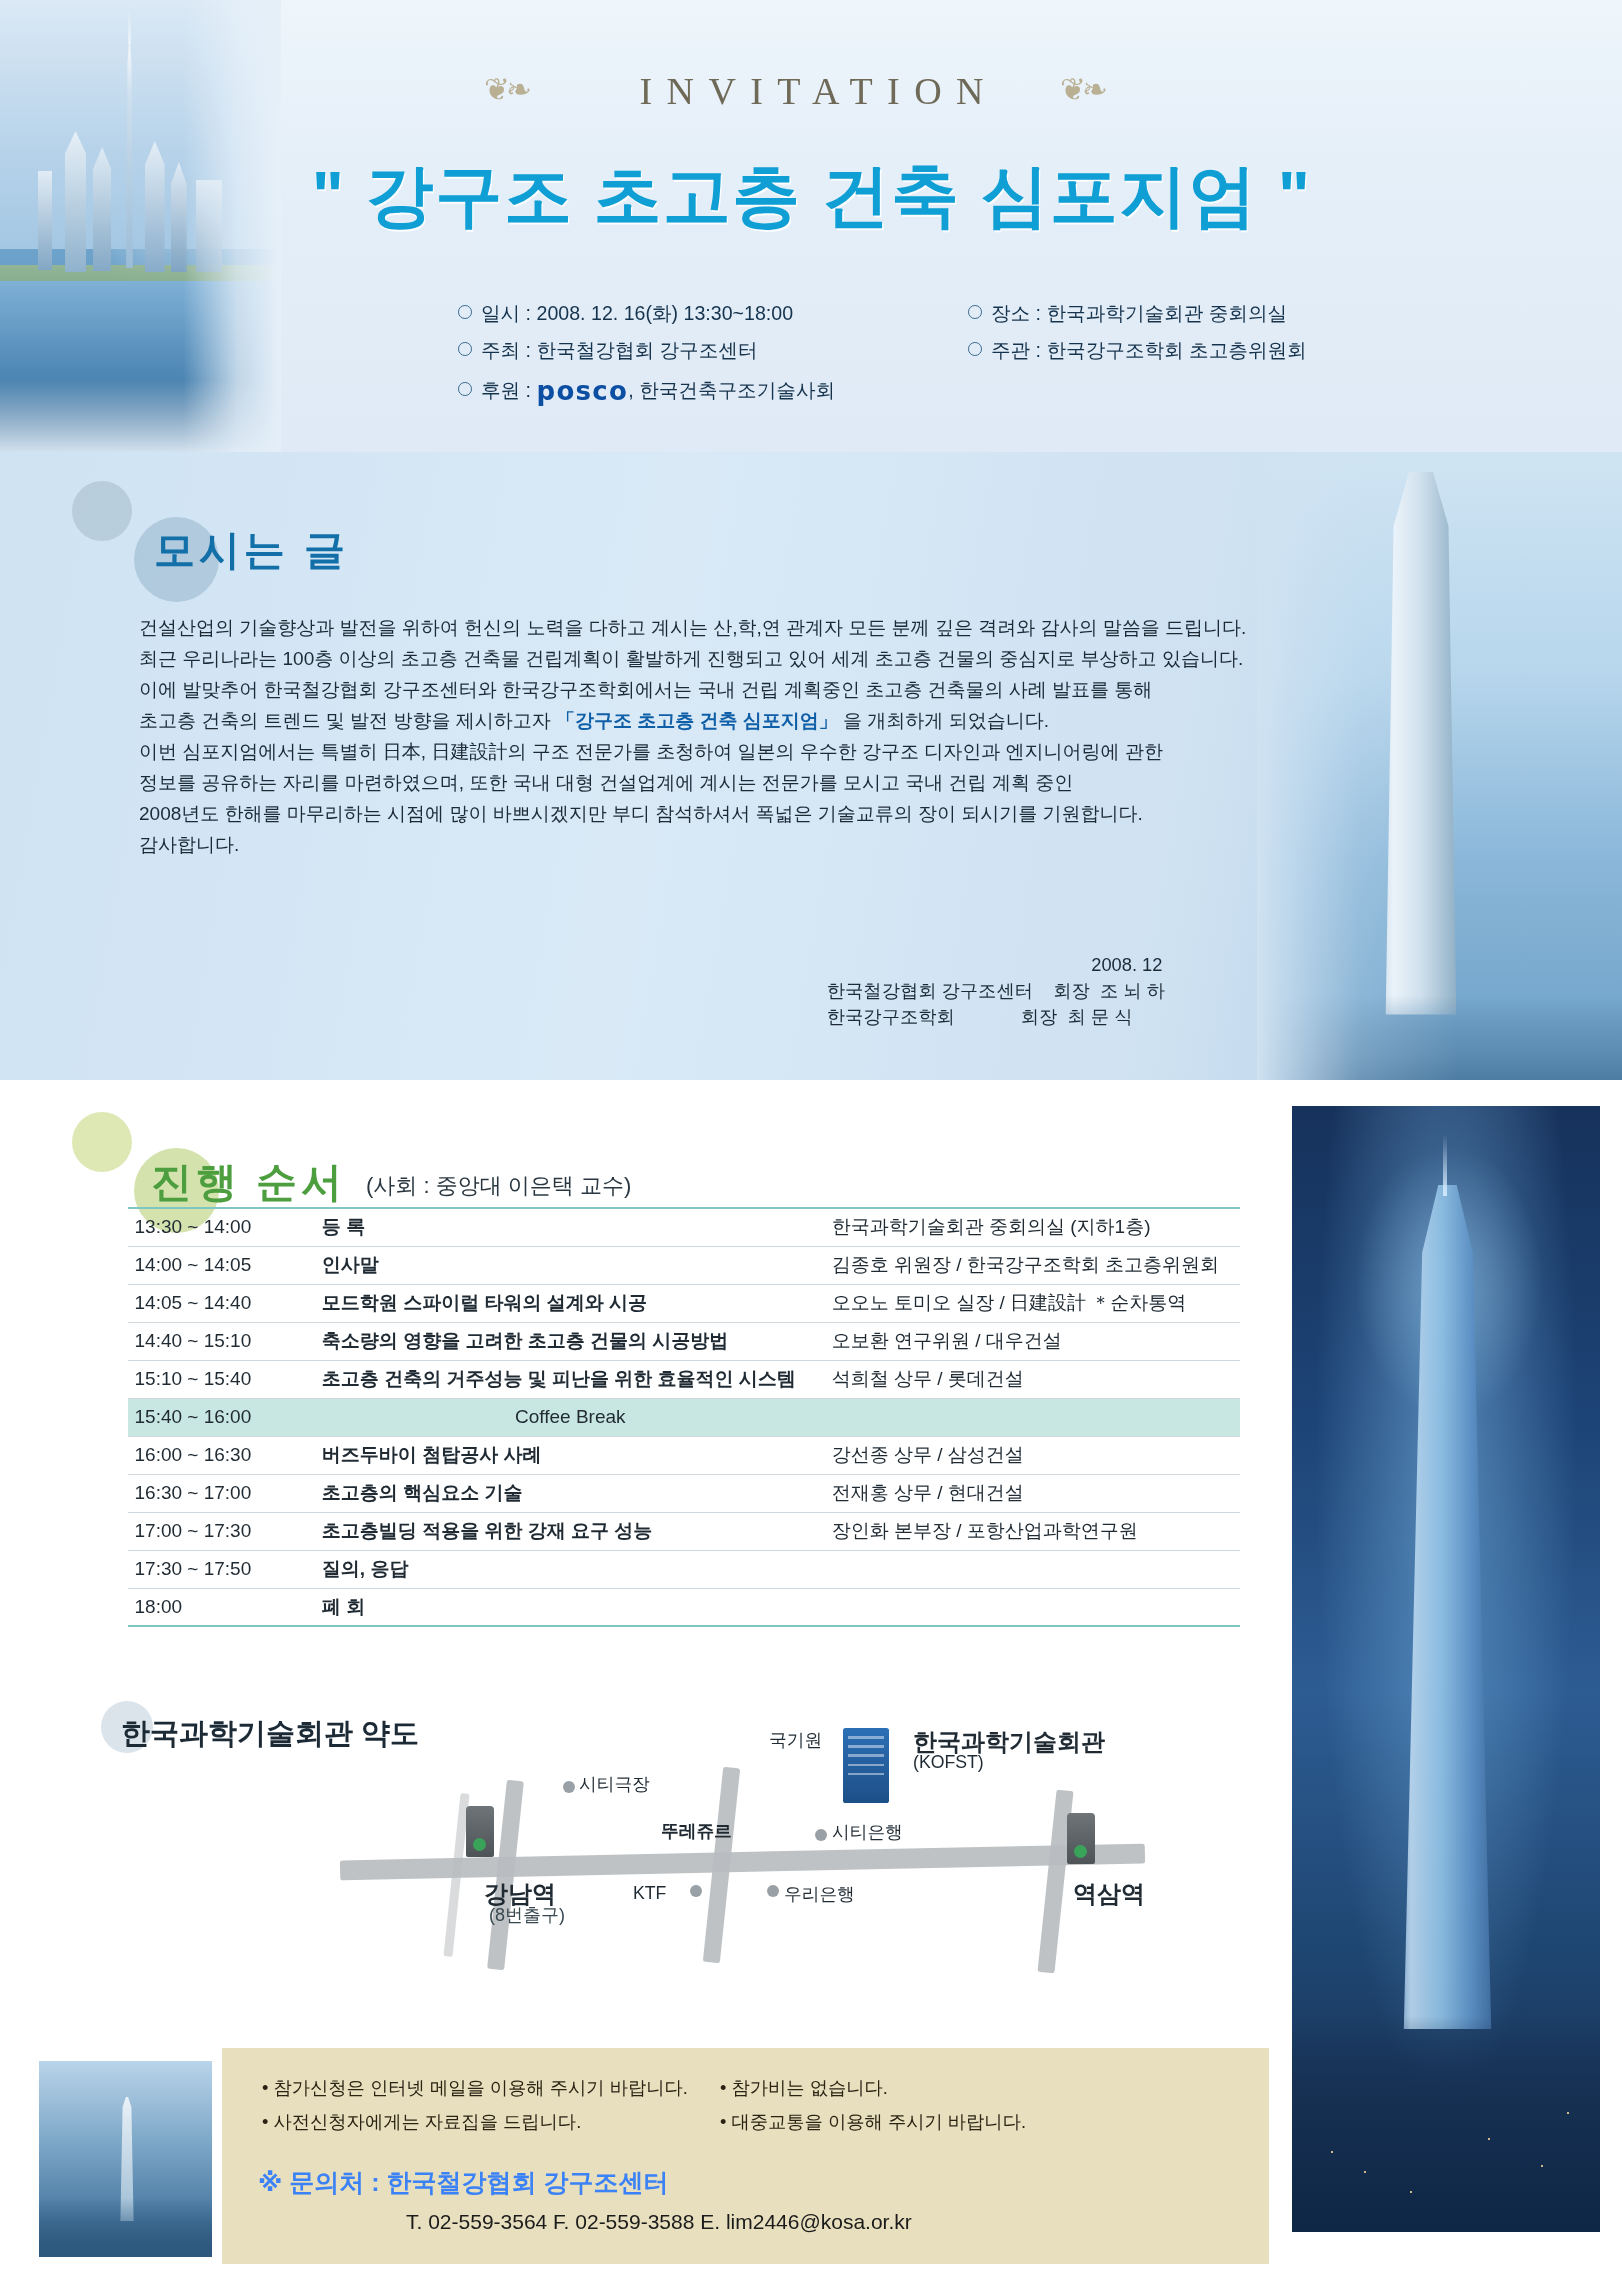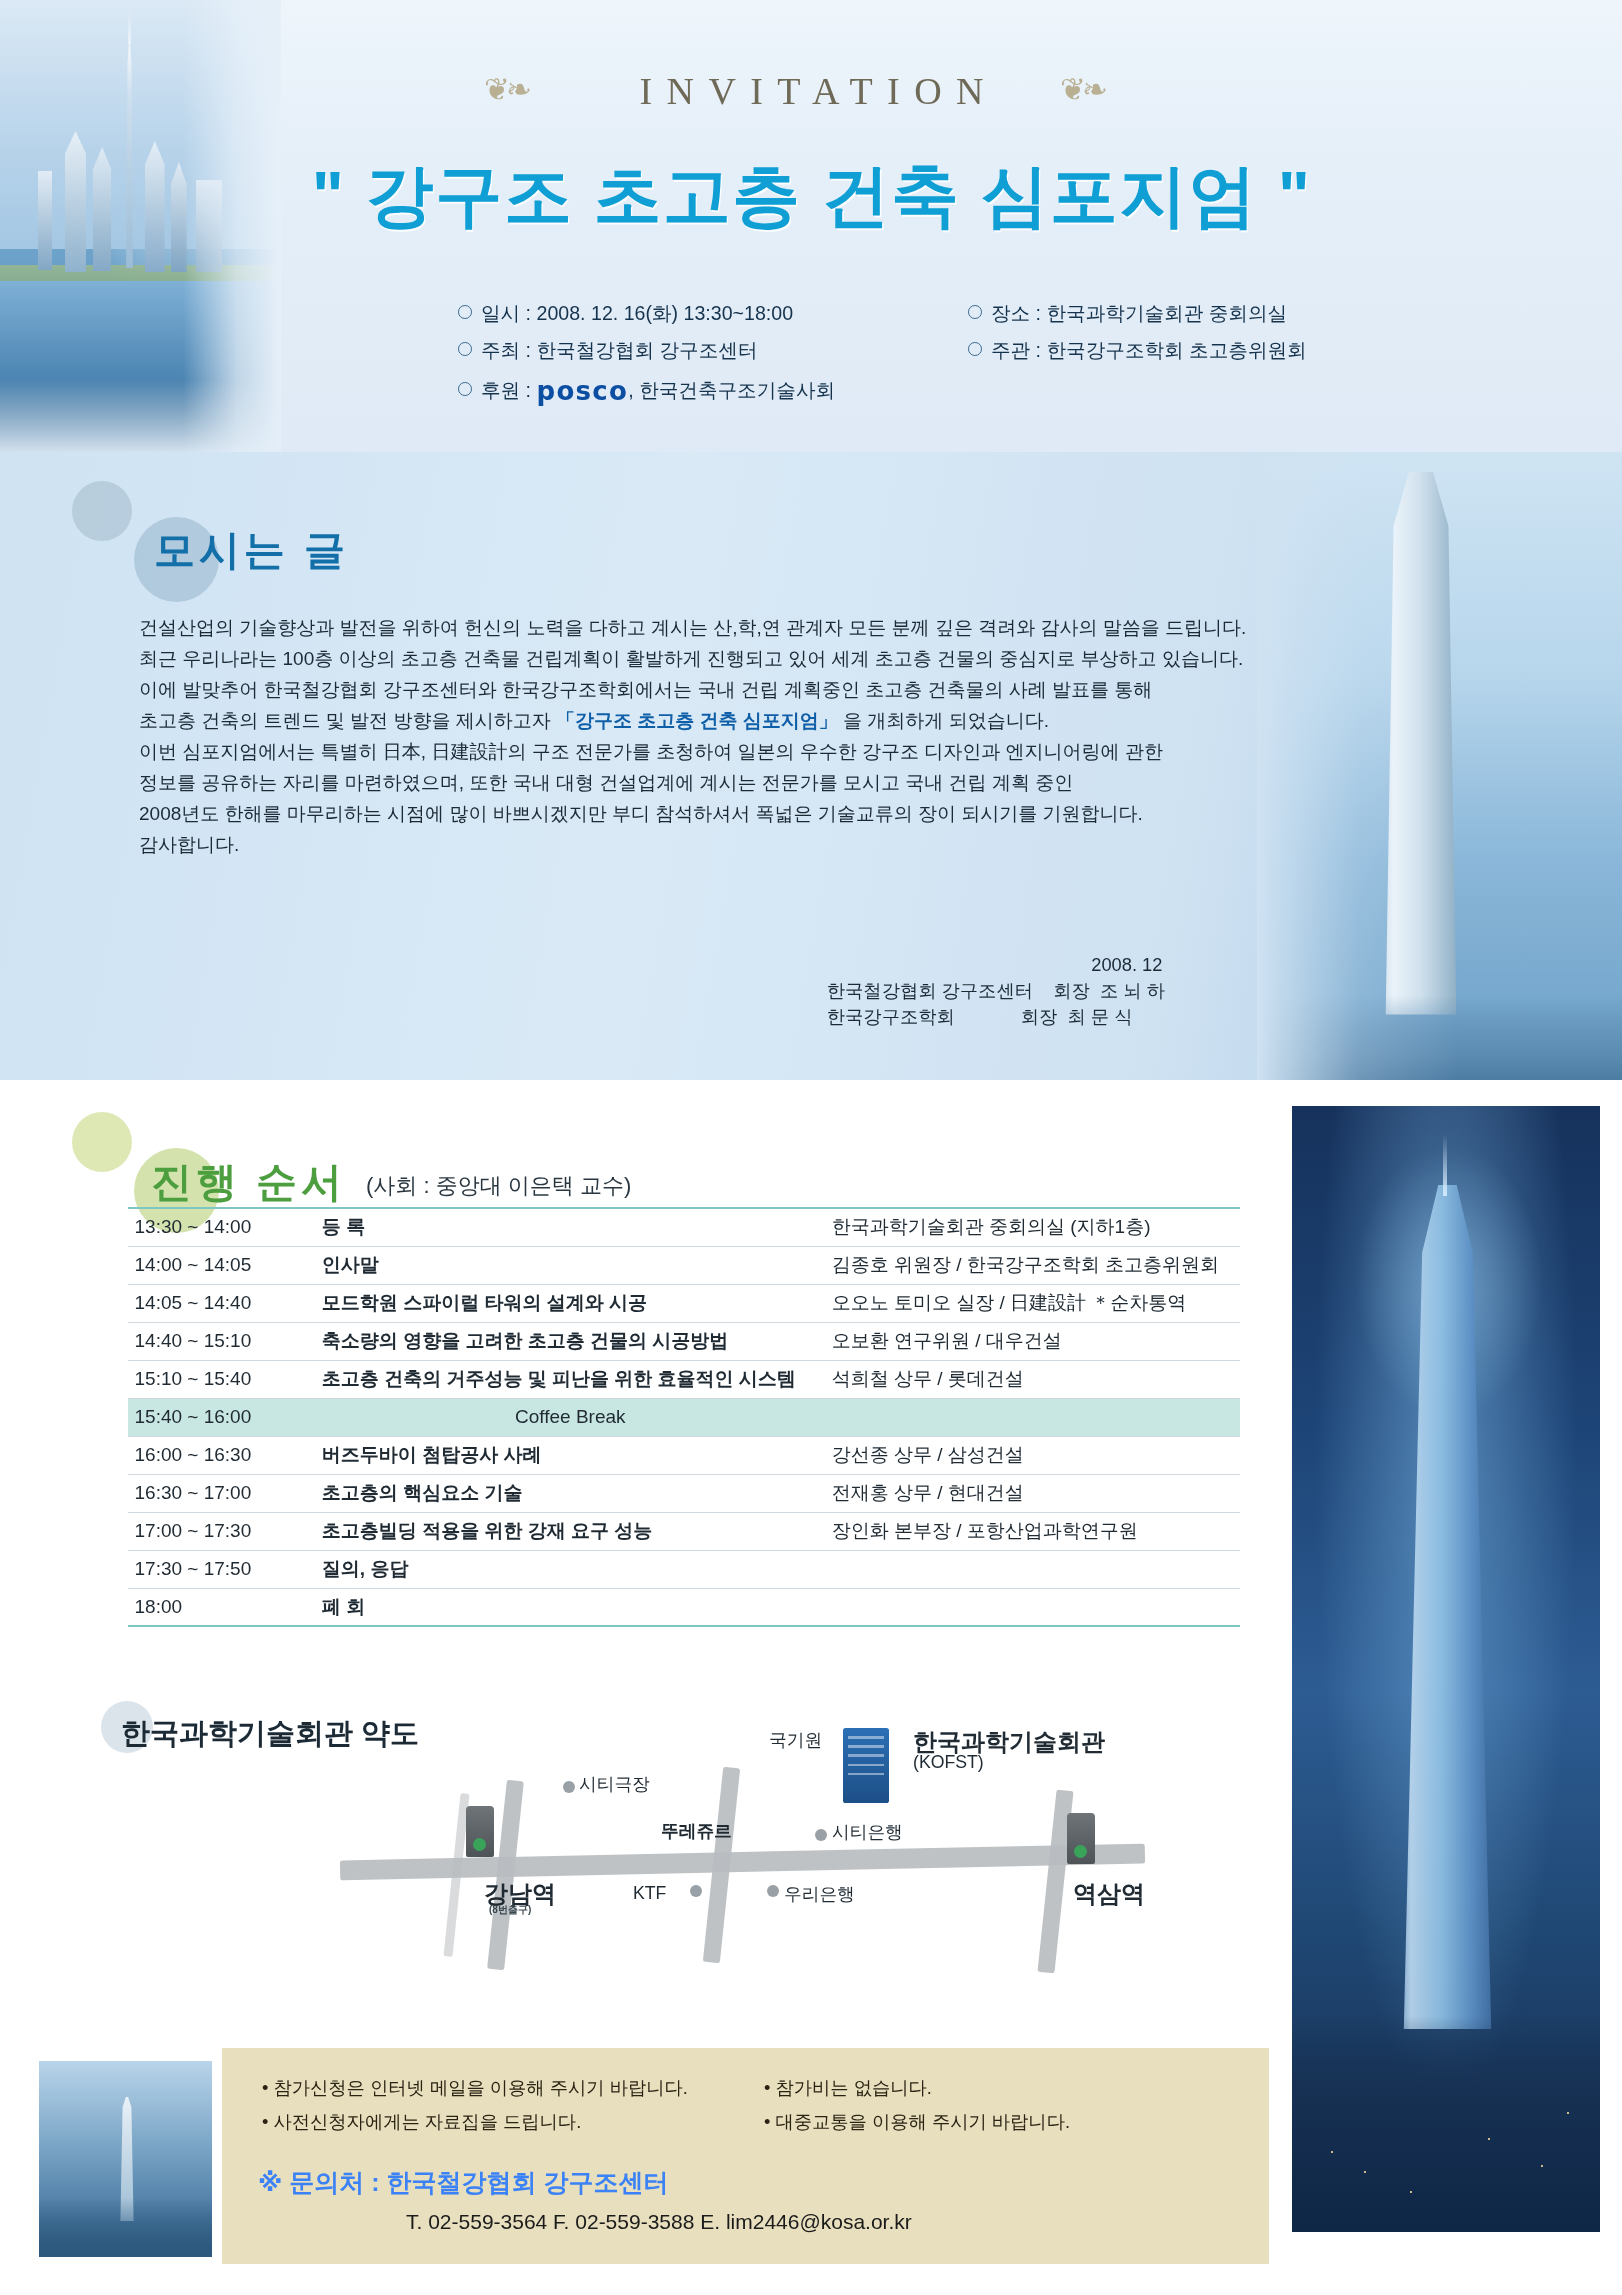--- a/index.html
+++ b/index.html
@@ -360,21 +360,21 @@
   }
   .fp-ground { position:absolute; left:0; bottom:0; width:173px; height:59px;
     background: linear-gradient(180deg, rgba(80,130,170,0), #2d587d); }
   .footer-bullets {
     position: absolute;
     left: 262px; top: 2071px;
     font-size: 18.3px;
     color: #2a2313;
     line-height: 34px;
   }
-  .fb-col2 { position: absolute; left: 720px; top: 2071px; margin-left: 44px; }
+  .fb-col2 { position: absolute; left: 720px; top: 2071px; }
   .footer-contact {
     position: absolute;
     left: 258px; top: 2166px;
     font-size: 25px;
     font-weight: bold;
     color: #3b82f6;
   }
   .footer-tel {
     position: absolute;
     left: 406px; top: 2210px;
@@ -564,21 +564,21 @@
 
   <div class="map-label" style="left:579px; top:1772px;">시티극장</div>
   <div class="map-label" style="left:661px; top:1819px;font-weight:bold;">뚜레쥬르</div>
   <div class="map-label" style="left:832px; top:1820px;">시티은행</div>
   <div class="map-label" style="left:769px; top:1728px;">국기원</div>
   <div class="map-label big" style="left:913px; top:1726px;">한국과학기술회관</div>
   <div class="map-label" style="left:913px; top:1752px;">(KOFST)</div>
   <div class="map-label" style="left:633px; top:1883px;">KTF</div>
   <div class="map-label" style="left:784px; top:1882px;">우리은행</div>
   <div class="map-label big" style="left:484px; top:1878px;">강남역</div>
-  <div class="map-label" style="left:489px; top:1903px; font-size:10px; color:#39474f;font-weight:bold;">(8번출구)</div>
+  <div class="map-label" style="left:489px; top:1903px; font-size:18px; color:#39474f;">(8번출구)</div>
   <div class="map-label big" style="left:1073px; top:1878px;">역삼역</div>
 
   <div class="footer-box"></div>
   <div class="footer-photo">
     <div class="fp-tower"></div>
     <div class="fp-ground"></div>
   </div>
 
   <div class="footer-bullets">
     <div>• 참가신청은 인터넷 메일을 이용해 주시기 바랍니다.</div>

